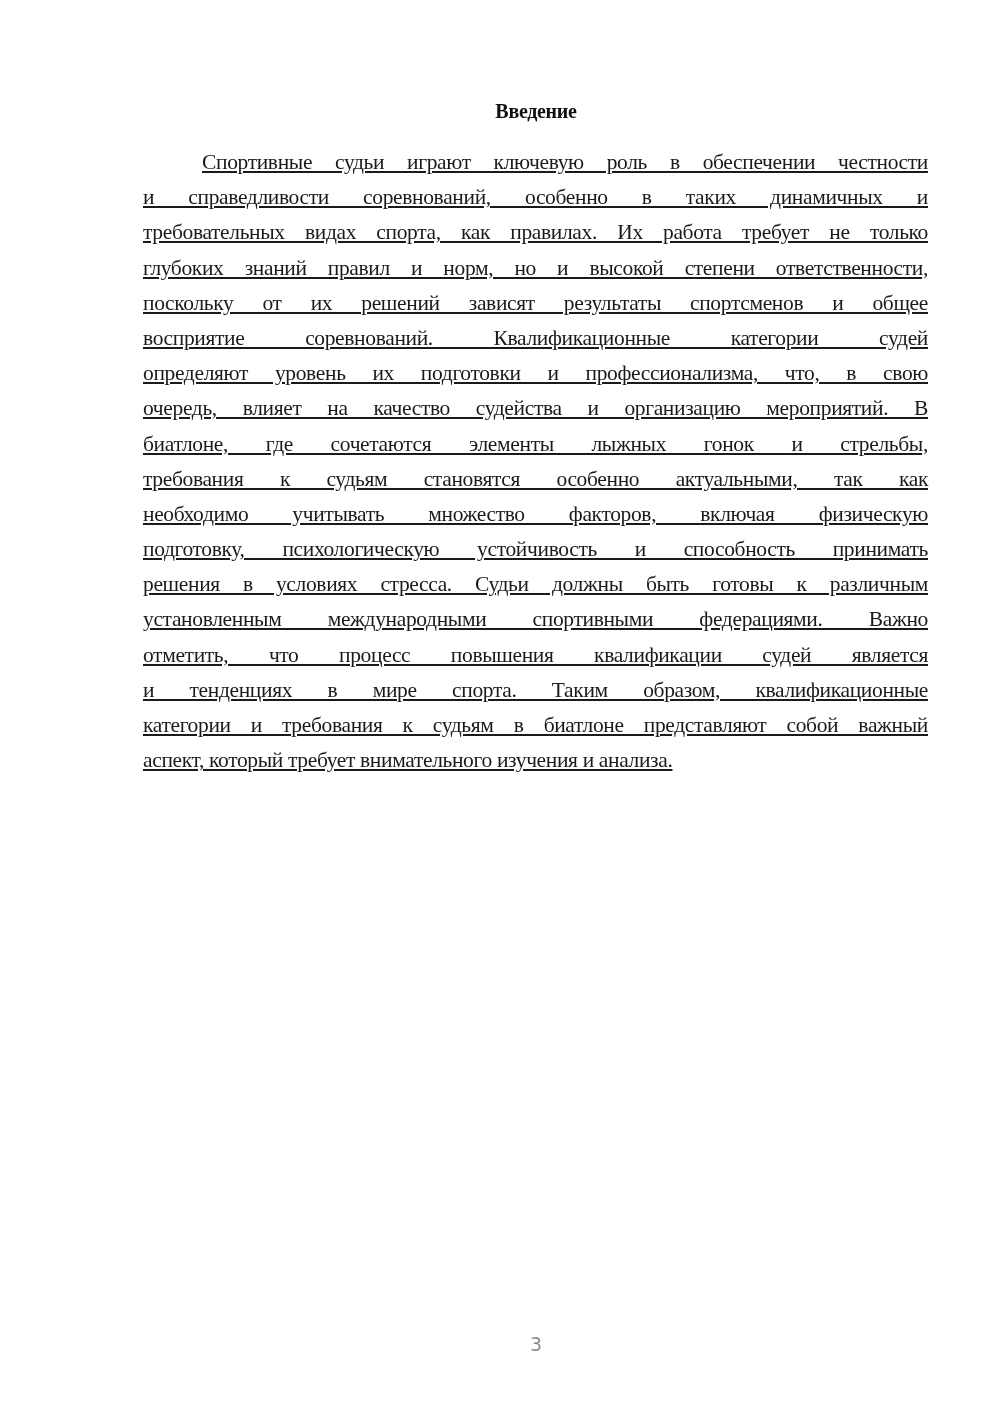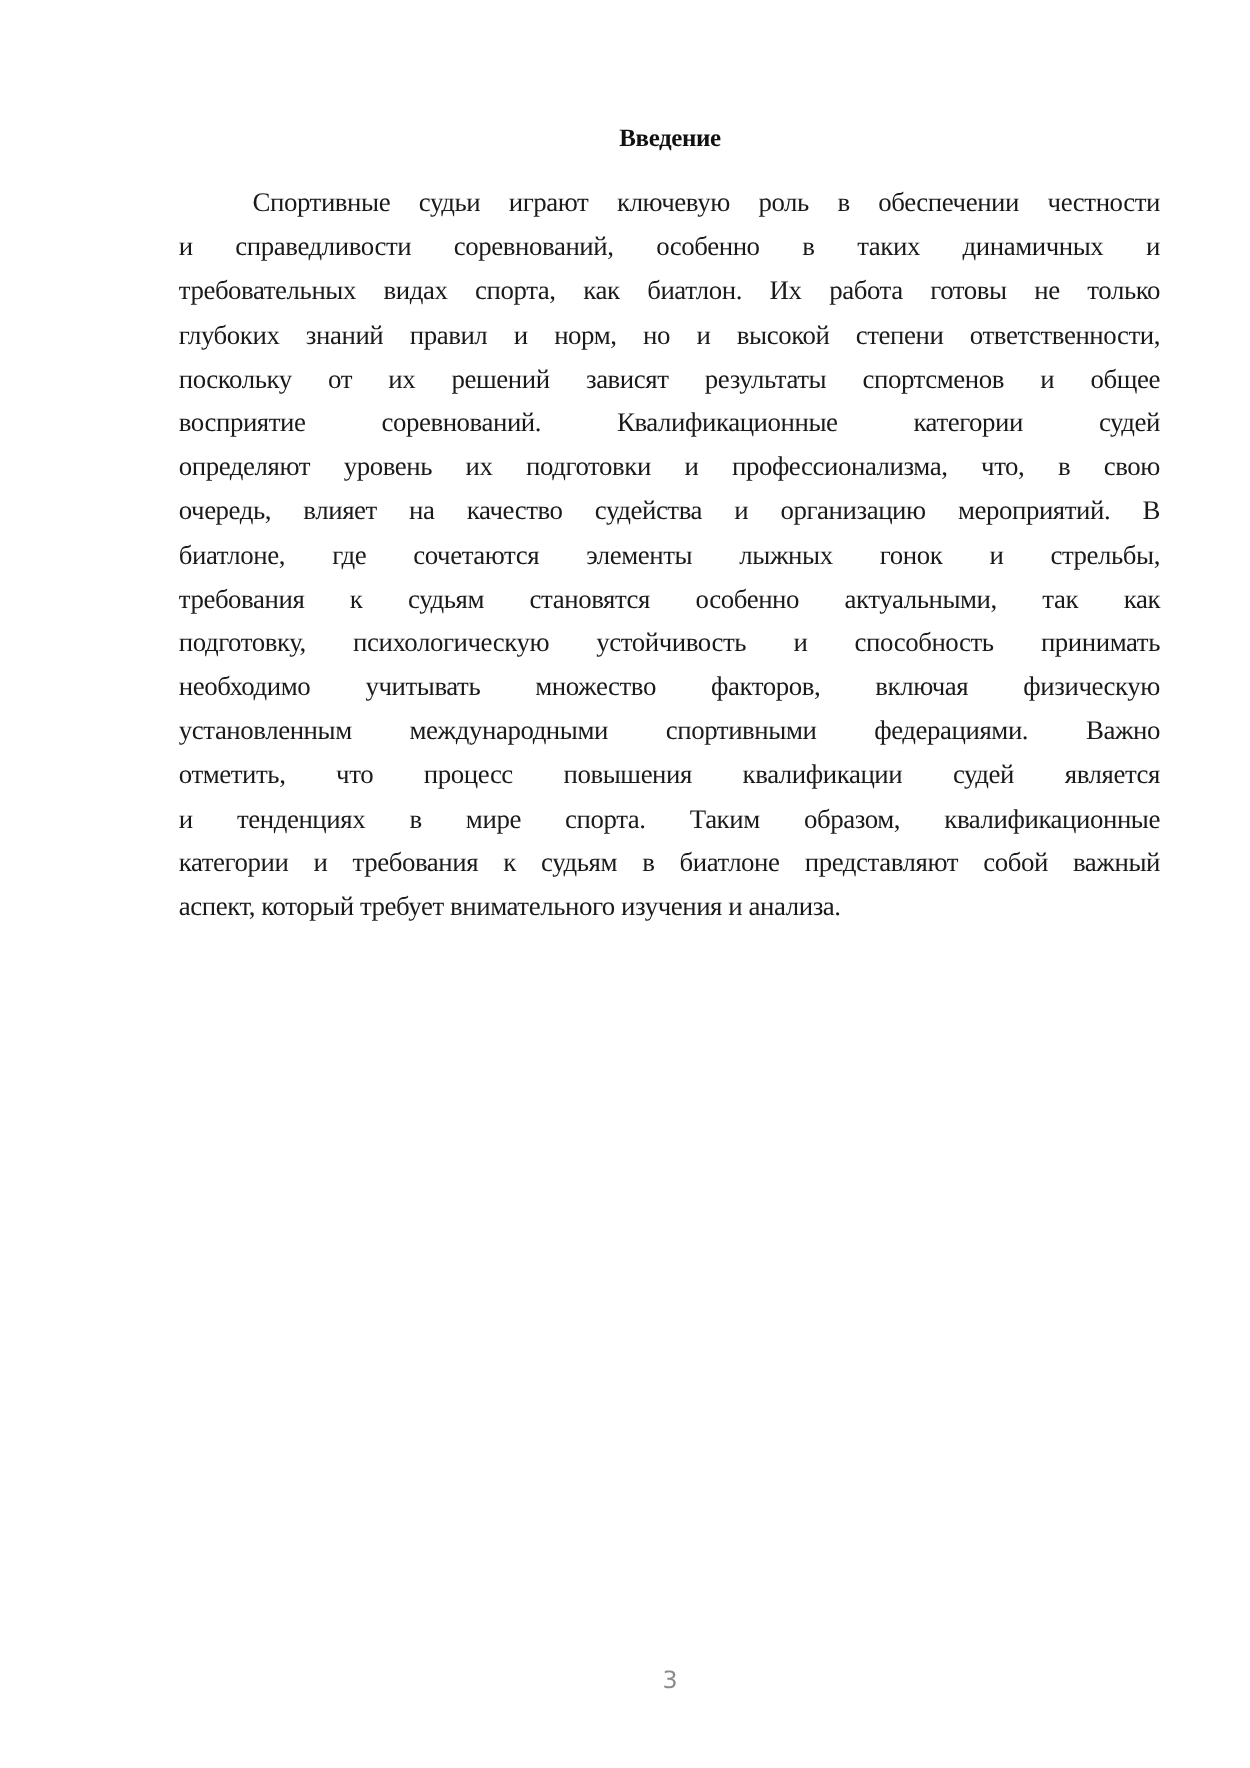--- a/index.html
+++ b/index.html
@@ -32,20 +32,21 @@
       font-size: 20px;
       line-height: 26px;
       color: #111;
       letter-spacing: -0.3px;
     }
     .body-text {
       position: absolute;
       left: 143px;
       top: 145px;
       width: 785px;
+      text-decoration: underline;
     }
     .line {
       display: block;
       height: 35.2px;
       line-height: 35.2px;
       font-size: 21.5px;
       text-align: justify;
       text-align-last: justify;
       white-space: nowrap;
       overflow: visible;
@@ -84,21 +85,21 @@
   <div class="heading">Введение</div>
 
   <div class="body-text">
     <span class="line first">
         <span class="line-inner">Спортивные судьи играют ключевую роль в обеспечении честности</span>
       </span>
     <span class="line">
         <span class="line-inner">и справедливости соревнований, особенно в таких динамичных и</span>
       </span>
     <span class="line">
-        <span class="line-inner">требовательных видах спорта, как биатлон. Их работа готовы не только</span>
+        <span class="line-inner">требовательных видах спорта, как правилах. Их работа требует не только</span>
       </span>
     <span class="line">
         <span class="line-inner">глубоких знаний правил и норм, но и высокой степени ответственности,</span>
       </span>
     <span class="line">
         <span class="line-inner">поскольку от их решений зависят результаты спортсменов и общее</span>
       </span>
     <span class="line">
         <span class="line-inner">восприятие соревнований. Квалификационные категории судей</span>
       </span>
@@ -108,24 +109,27 @@
     <span class="line">
         <span class="line-inner">очередь, влияет на качество судейства и организацию мероприятий. В</span>
       </span>
     <span class="line">
         <span class="line-inner">биатлоне, где сочетаются элементы лыжных гонок и стрельбы,</span>
       </span>
     <span class="line">
         <span class="line-inner">требования к судьям становятся особенно актуальными, так как</span>
       </span>
     <span class="line">
+        <span class="line-inner">необходимо учитывать множество факторов, включая физическую</span>
+      </span>
+    <span class="line">
         <span class="line-inner">подготовку, психологическую устойчивость и способность принимать</span>
       </span>
     <span class="line">
-        <span class="line-inner">необходимо учитывать множество факторов, включая физическую</span>
+        <span class="line-inner">решения в условиях стресса. Судьи должны быть готовы к различным</span>
       </span>
     <span class="line">
         <span class="line-inner">установленным международными спортивными федерациями. Важно</span>
       </span>
     <span class="line">
         <span class="line-inner">отметить, что процесс повышения квалификации судей является</span>
       </span>
     <span class="line">
         <span class="line-inner">и тенденциях в мире спорта. Таким образом, квалификационные</span>
       </span>

